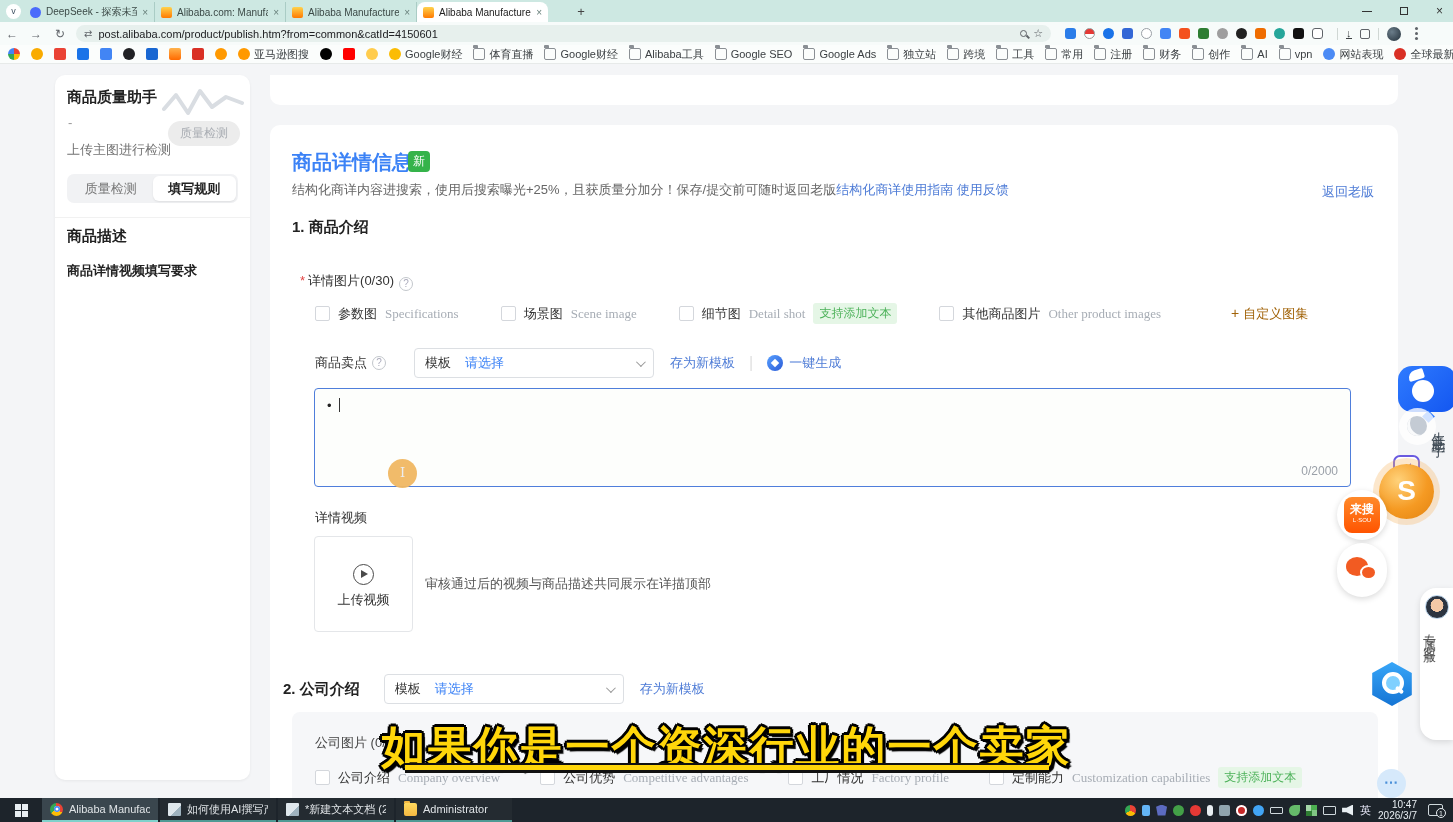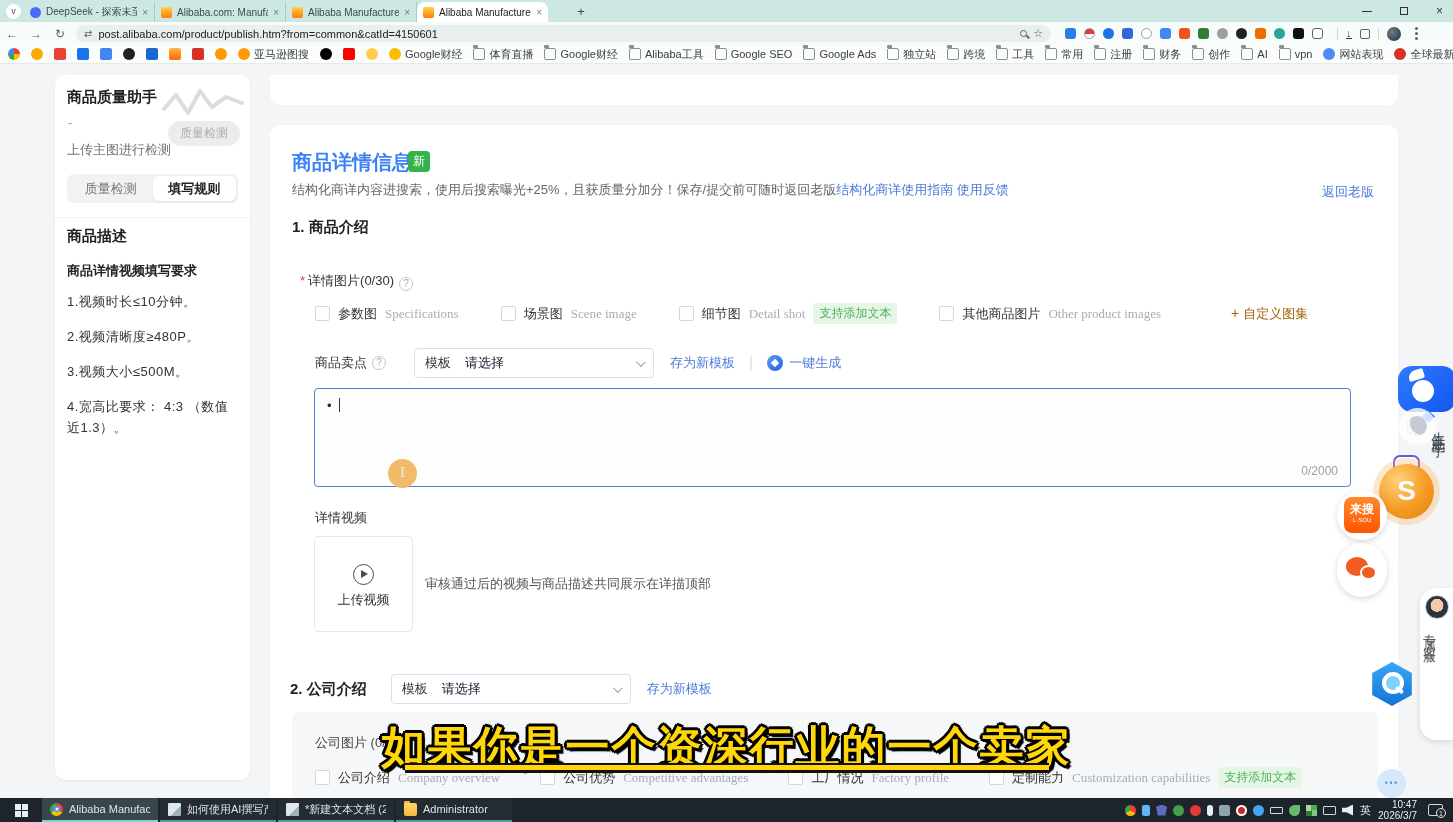--- a/index.html
+++ b/index.html
@@ -97,21 +97,21 @@
   .cb-en { font-size:13px; color:#a7adb5; }
   .badge-green { background:#e5f6e6; color:#4db25a; font-size:12px; padding:2px 6px; border-radius:3px; }
   .badge-green:empty { display:none; }
   .custom-gallery { margin-left:28px; font-size:13px; color:#a16207; }
   .custom-gallery::before { content:"+ "; font-size:14px; }
 
   .sp-row { position:absolute; left:45px; top:223px; display:flex; align-items:center; height:30px; }
   .sp-label { font-size:13px; color:#333; }
   .select-box { width:240px; height:30px; border:1px solid #dcdfe3; border-radius:4px; display:flex; align-items:center; padding:0 10px; background:#fff; }
   .sel-pre { font-size:13px; color:#333; margin-right:14px; }
-  .sel-ph { font-size:13px; color:#0f172a; flex:1; }
+  .sel-ph { font-size:13px; color:#3b82f6; flex:1; }
   .chev { width:7px; height:7px; border-right:1.5px solid #999; border-bottom:1.5px solid #999; transform:rotate(45deg) translateY(-2px); }
   .sp-row .select-box { margin-left:28px; }
   .sp-save { margin-left:16px; font-size:13px; color:#4d7bd6; }
   .sp-sep { margin:0 14px; color:#e0e0e0; }
   .ai-ic { width:16px; height:16px; border-radius:50%; background:linear-gradient(135deg,#58a0ff,#2b5bd7); position:relative; margin-right:6px; }
   .ai-ic::after { content:""; position:absolute; left:5px; top:5px; width:6px; height:6px; background:#fff; transform:rotate(45deg); }
   .sp-gen { font-size:13px; color:#4d7bd6; }
 
   .editor { position:absolute; left:44px; top:263px; width:1037px; height:99px; border:1.5px solid #4f7edb; border-radius:4px; background:#fdfefc; }
   .ed-bullet { position:absolute; left:12px; top:9px; font-size:13px; color:#222; }
@@ -120,21 +120,21 @@
 
   .cursor-halo { position:absolute; left:388px; top:459px; width:29px; height:29px; border-radius:50%; background:rgba(240,183,98,.95); z-index:20; font-family:"DejaVu Serif",serif; color:#ecedef; font-size:13px; text-align:center; line-height:28px; }
 
   .dv-label { position:absolute; left:45px; top:384px; font-size:13px; color:#333; }
   .upload-box { position:absolute; left:44px; top:411px; width:99px; height:96px; border:1px solid #e4e6e9; border-radius:4px; background:#fff; text-align:center; }
   .play-circ { margin:27px auto 6px; width:21px; height:21px; border:1.5px solid #4a4a4a; border-radius:50%; position:relative; }
   .play-circ::after { content:""; position:absolute; left:7px; top:5px; border-left:7px solid #4a4a4a; border-top:4px solid transparent; border-bottom:4px solid transparent; }
   .upload-label { font-size:13px; color:#333; }
   .dv-hint { position:absolute; left:155px; top:450px; font-size:13px; color:#555; }
 
-  .s2-row { position:absolute; left:20px; top:549px; display:flex; align-items:center; height:30px; }
+  .s2-row { position:absolute; left:13px; top:549px; display:flex; align-items:center; height:30px; }
   .s2-title { font-size:15px; font-weight:bold; color:#222; margin-right:24px; }
   .s2-save { margin-left:16px; font-size:13px; color:#4d7bd6; }
 
   .s2-panel { position:absolute; left:22px; top:587px; width:1086px; height:110px; background:#f6f7f9; border-radius:8px; }
   .s2-imgs-label { position:absolute; left:23px; top:22px; font-size:13px; color:#444; }
   .cbrow-2 { left:23px; top:55px; gap:40px; position:absolute; display:flex; align-items:center; }
 
   
   .caption-wrap { position:absolute; left:0; top:718px; width:1453px; text-align:center; z-index:30; }
   .caption { display:inline-block; font-size:44px; font-weight:900; color:#ffd60a; letter-spacing:2px;
@@ -471,31 +471,20 @@
 
       <div class="sb-tab active">
         <span>填写规则</span>
       </div>
 
   </div>
   <div class="sb-divider"></div>
   <div class="sb-body">
     <div class="sb-h1">商品描述</div>
     <div class="sb-h2">商品详情视频填写要求</div>
-    <div>
-
-        <div class="sb-rule">1.视频时长≤10分钟。</div>
-
-        <div class="sb-rule">2.视频清晰度≥480P。</div>
-
-        <div class="sb-rule">3.视频大小≤500M。</div>
-
-        <div class="sb-rule">4.宽高比要求： 4:3 （数值近1.3）。</div>
-
-    </div>
   </div>
 </div>
 
 <div class="top-strip"></div>
 
 <div class="main-card">
   <div class="mc-title">商品详情信息</div>
   <div class="badge-new">新</div>
   <div class="mc-desc">
     <span>结构化商详内容进搜索，使用后搜索曝光+25%，且获质量分加分！保存/提交前可随时返回老版</span><span class="link">结构化商详使用指南</span>

